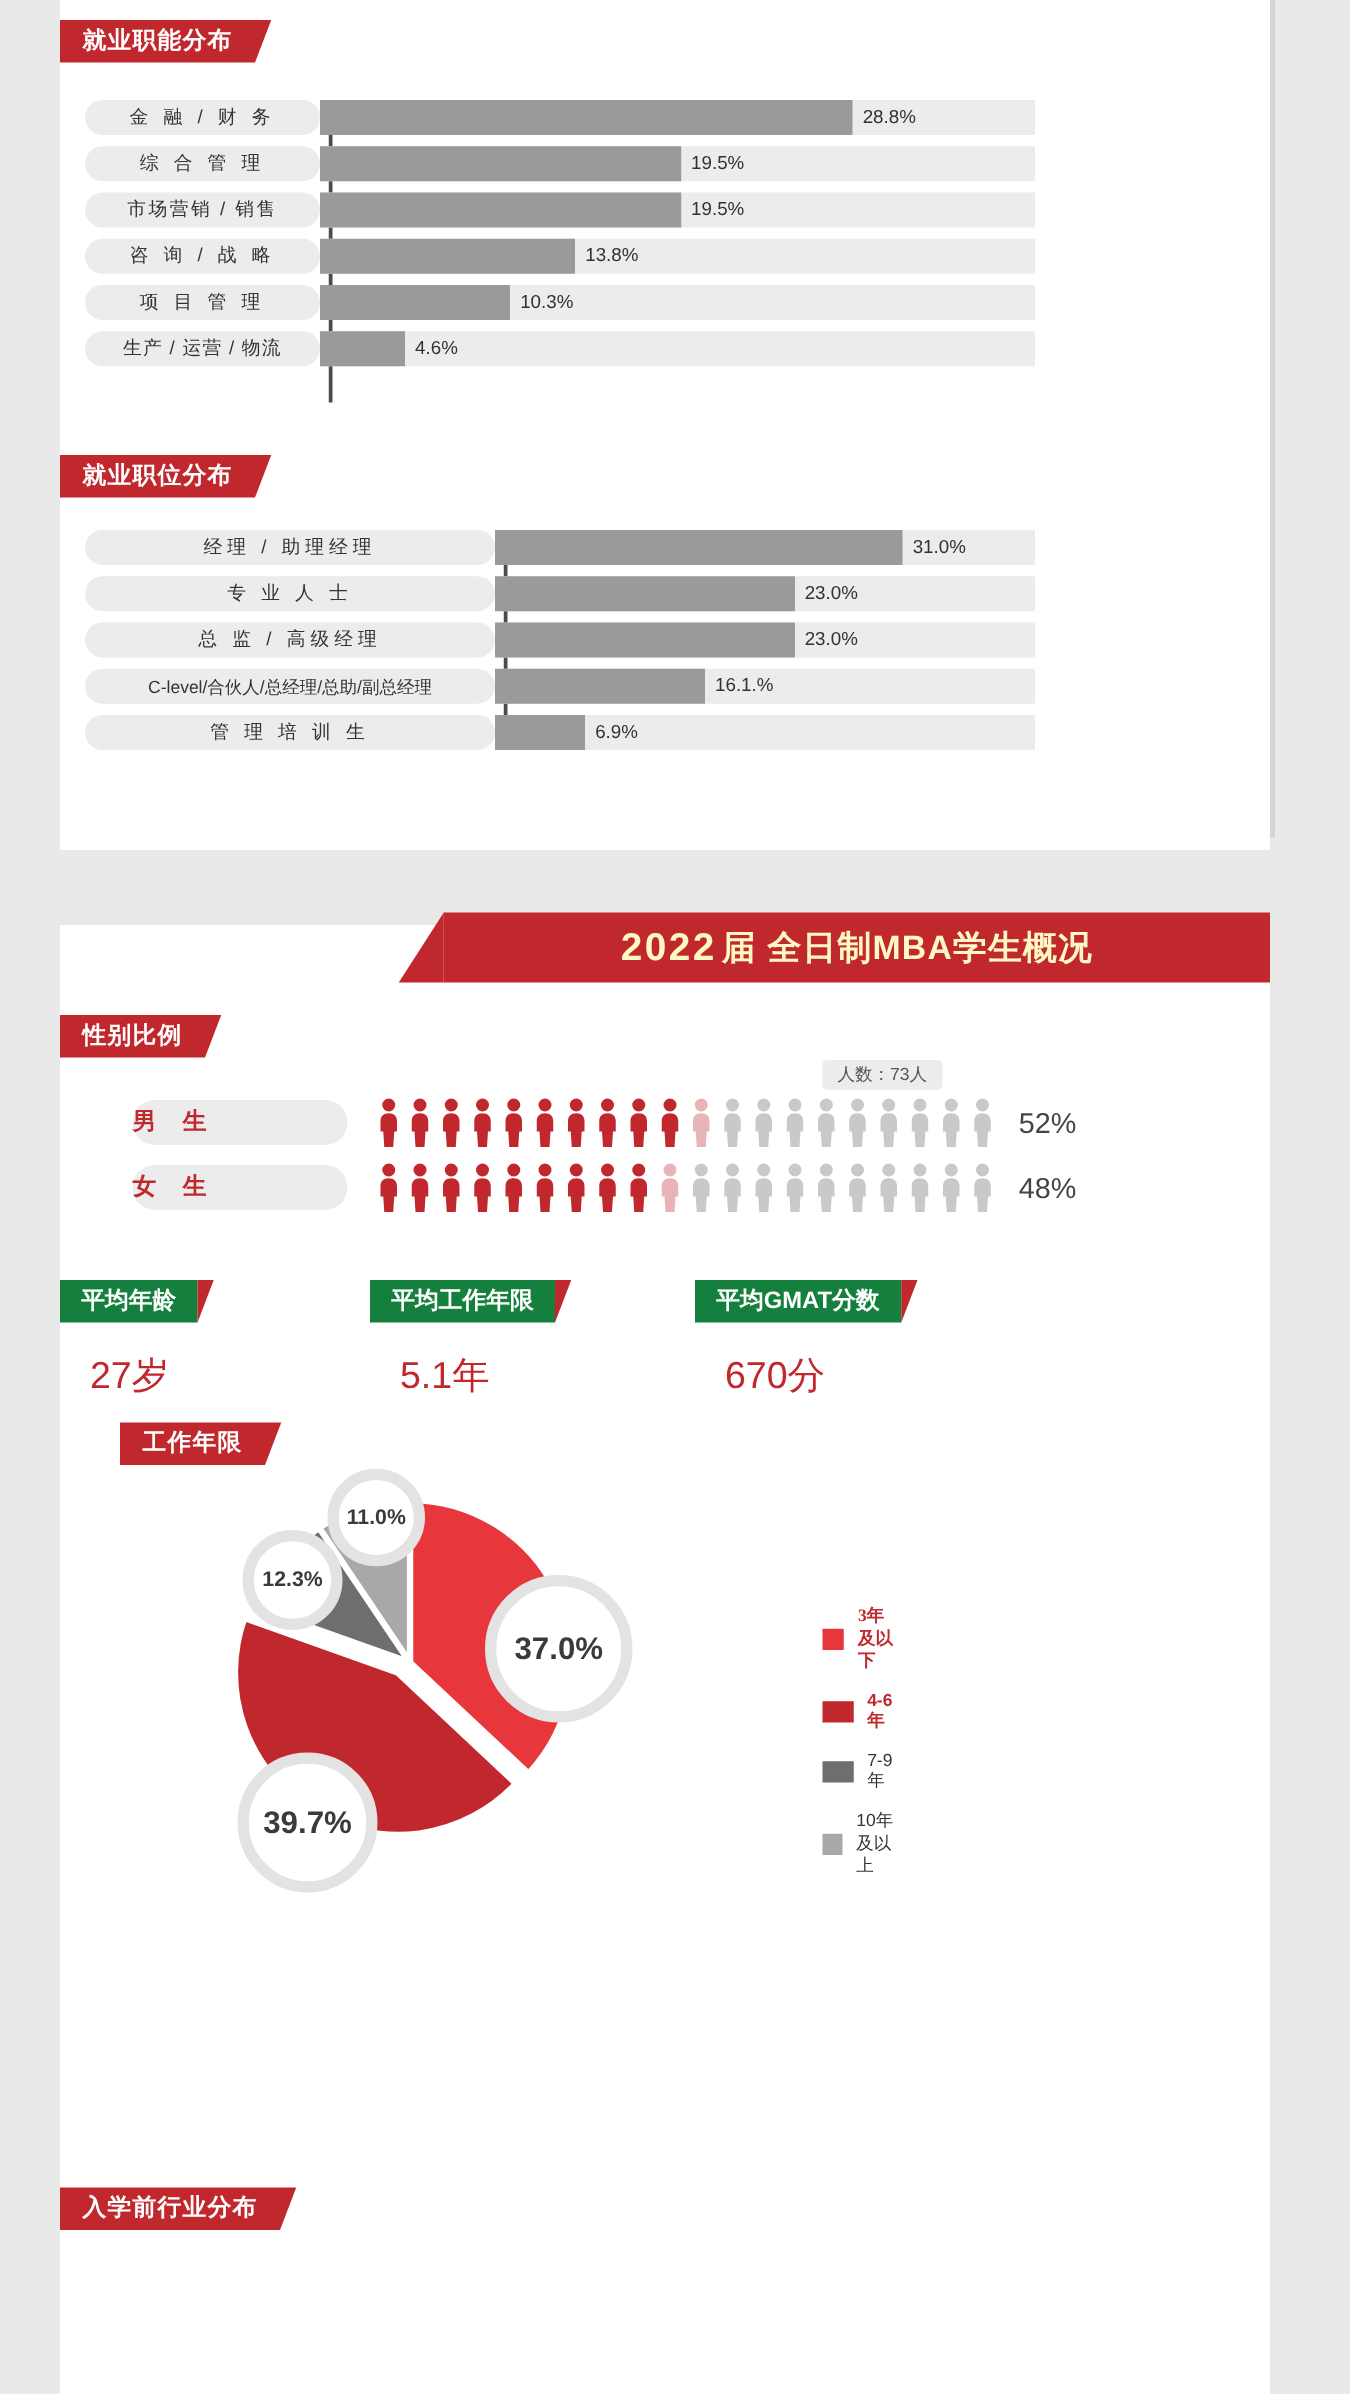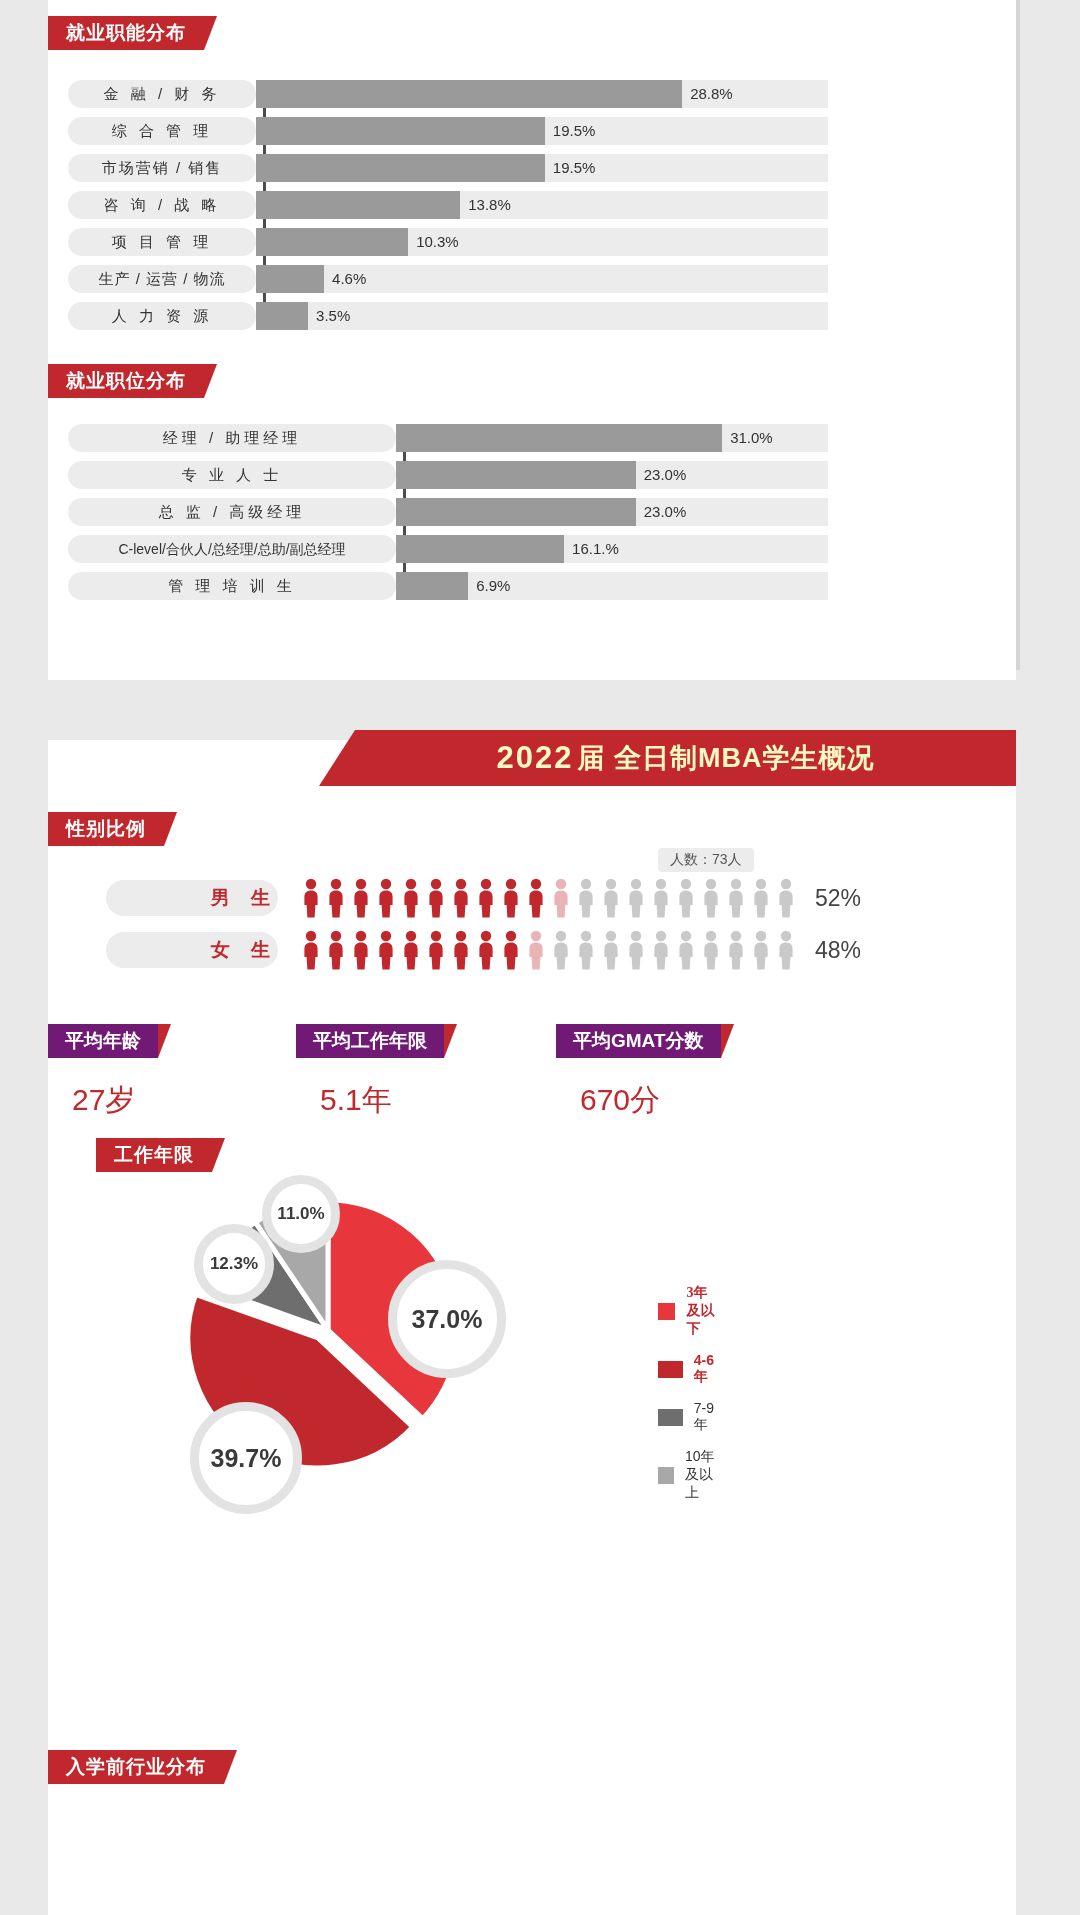--- a/index.html
+++ b/index.html
@@ -96,34 +96,34 @@
     position:absolute;left:-36px;top:0;
     border-bottom:56px solid #c0282d;
     border-left:36px solid transparent;
   }
   .banner .yr{font-size:31px;letter-spacing:2px;margin-right:4px;}
 
   
   .gender-row{display:flex;align-items:center;margin-bottom:12px;}
   .gl{
     width:172px;height:36px;line-height:36px;border-radius:18px;background:#ececec;
-    text-align:right;font-size:19px;color:#c0282d;letter-spacing:8px;font-weight:bold;
+    text-align:left;font-size:19px;color:#c0282d;letter-spacing:8px;font-weight:bold;
   }
   .people{display:flex;gap:3px;margin-left:22px;}
   .person{width:22px;height:40px;display:block;}
   .pct{margin-left:18px;font-size:23px;color:#444;}
   .count-badge{
     display:inline-block;background:#ececec;border-radius:4px;
     font-size:14px;color:#555;padding:3px 12px;
   }
 
   
   .stats{display:flex;margin-top:26px;}
   .stat .lbl{
-    display:inline-block;background:#701a75;color:#fff;font-weight:bold;
+    display:inline-block;background:#15803d;color:#fff;font-weight:bold;
     padding:7px 17px 8px 17px;font-size:19px;line-height:1;position:relative;
   }
   .stat .lbl::after{
     content:"";position:absolute;right:-13px;top:0;
     border-top:34px solid #c0282d;border-right:13px solid transparent;
   }
   .stat .val{margin-top:22px;font-size:30px;color:#c0282d;padding-left:24px;}
 
   
   .pie-wrap{position:relative;width:520px;height:300px;}
@@ -194,27 +194,20 @@
       </div>
 
       <div class="brow">
         <div class="blabel" style="width:188px;letter-spacing:1px;">生产 / 运营 / 物流</div>
         <div class="btrack">
           <div class="bfill" style="width:11.9%;"></div>
           <div class="bval" style="left:11.9%;">4.6%</div>
         </div>
       </div>
 
-      <div class="brow">
-        <div class="blabel" style="width:188px;">人 力 资 源</div>
-        <div class="btrack">
-          <div class="bfill" style="width:9.1%;"></div>
-          <div class="bval" style="left:9.1%;">3.5%</div>
-        </div>
-      </div>
     </div>
 
     <div style="position:absolute;left:0px;top:374px;">
       <span class="sec-title">就业职位分布</span>
     </div>
 
     <div class="barchart" style="position:absolute;left:20px;top:434px;width:760px;">
       <div class="axis" style="left:335px;top:0;height:168px;"></div>
 
       <div class="brow">

